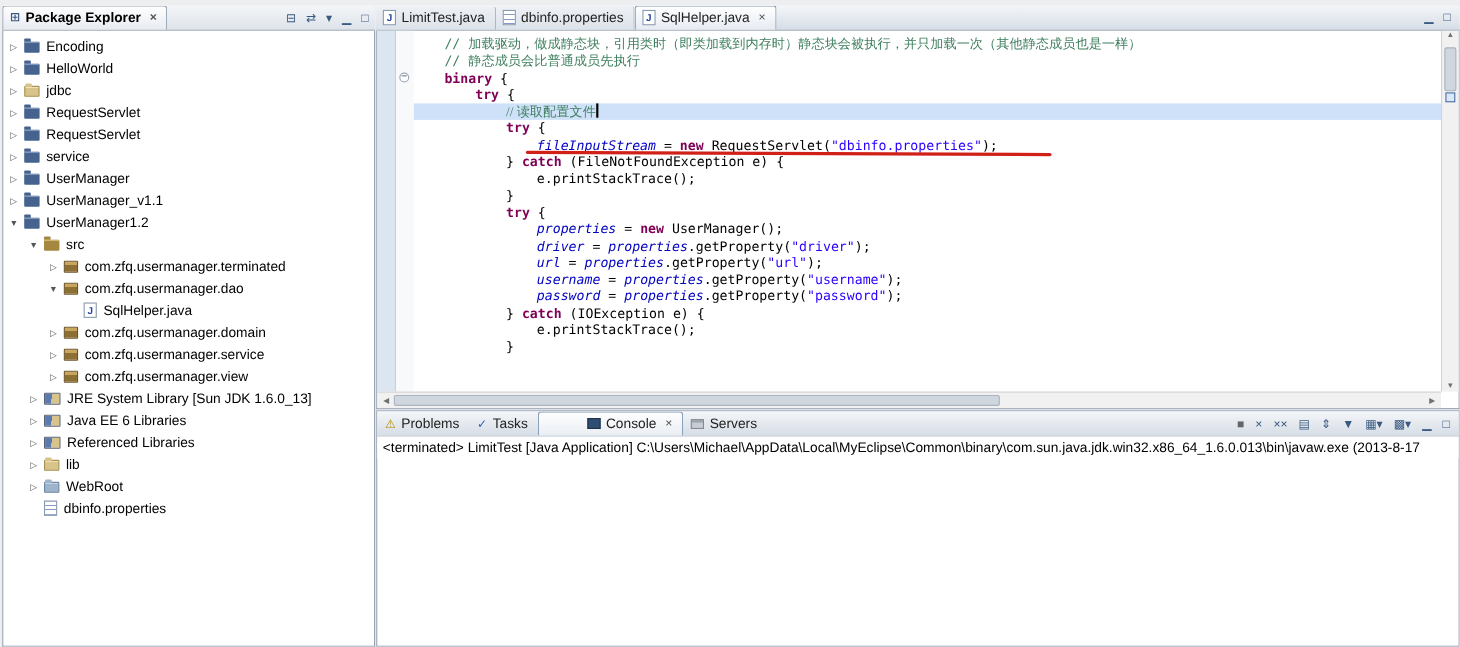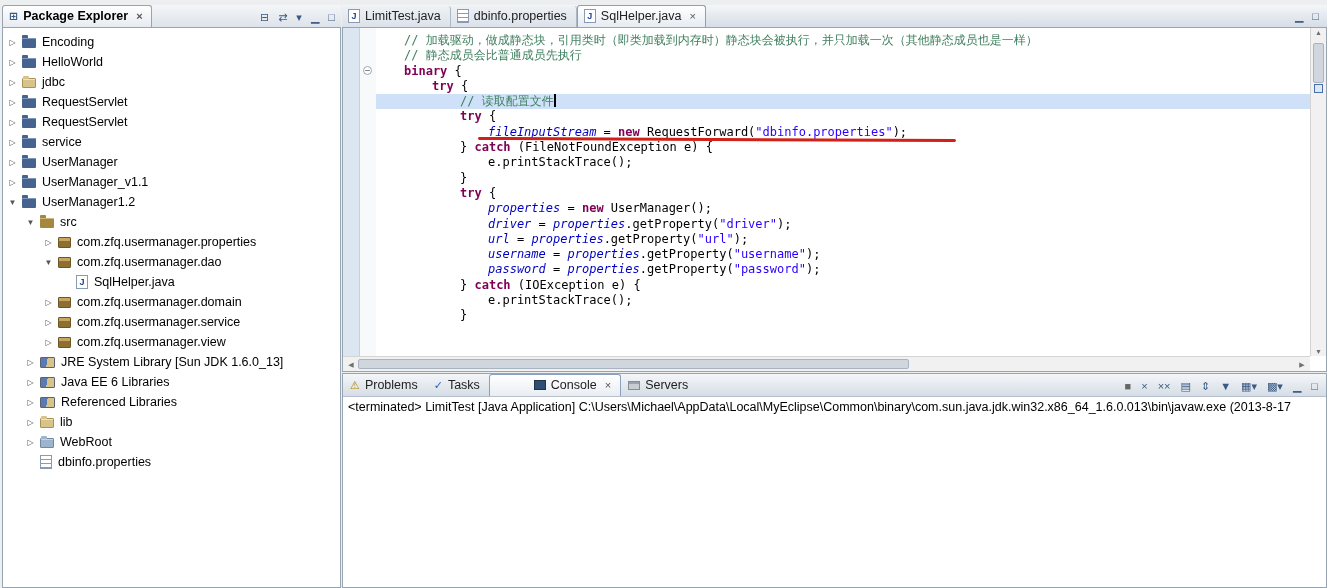--- a/index.html
+++ b/index.html
@@ -140,21 +140,21 @@
         <span class="tlabel">UserManager1.2</span>
       </div>
       <div class="tree-row" style="padding-left: 22px;">
         <span class="tree-arrow">▼</span>
         <span class="ticon ic-src"></span>
         <span class="tlabel">src</span>
       </div>
       <div class="tree-row" style="padding-left: 40px;">
         <span class="tree-arrow">▷</span>
         <span class="ticon ic-package"></span>
-        <span class="tlabel">com.zfq.usermanager.properties</span>
+        <span class="tlabel">com.zfq.usermanager.terminated</span>
       </div>
       <div class="tree-row" style="padding-left: 40px;">
         <span class="tree-arrow">▼</span>
         <span class="ticon ic-package"></span>
         <span class="tlabel">com.zfq.usermanager.dao</span>
       </div>
       <div class="tree-row" style="padding-left: 58px;">
         <span class="tree-arrow"></span>
         <span class="ticon ic-java-file">J</span>
         <span class="tlabel">SqlHelper.java</span>
@@ -232,23 +232,23 @@
   <div class="editor-body">
     <div class="annot-ruler"></div>
     <div class="fold-ruler">
       <span class="fold-marker" style="top:38px">−</span>
     </div>
     <div class="code-area">
         <div class="code-line" style="padding-left: 28px;"><span class="seg-comment">// 加载驱动，做成静态块，引用类时（即类加载到内存时）静态块会被执行，并只加载一次（其他静态成员也是一样）</span></div>
         <div class="code-line" style="padding-left: 28px;"><span class="seg-comment">// 静态成员会比普通成员先执行</span></div>
         <div class="code-line" style="padding-left: 28px;"><span class="seg-keyword">binary</span><span class="seg-plain"> {</span></div>
         <div class="code-line" style="padding-left: 56px;"><span class="seg-keyword">try</span><span class="seg-plain"> {</span></div>
-        <div class="code-line current-line" style="padding-left: 84px;"><span class="seg-comment">// 读取配置文件</span><span class="caret"></span></div>
+        <div class="code-line current-line" style="padding-left: 84px; font-family: Liberation Serif, serif;"><span class="seg-comment">// 读取配置文件</span><span class="caret"></span></div>
         <div class="code-line" style="padding-left: 84px;"><span class="seg-keyword">try</span><span class="seg-plain"> {</span></div>
-        <div class="code-line" style="padding-left: 112px;"><span class="seg-field">fileInputStream</span><span class="seg-plain"> = </span><span class="seg-keyword">new</span><span class="seg-plain"> RequestForward(</span><span class="seg-string">"dbinfo.properties"</span><span class="seg-plain">);</span><div class="red-underline" style="left: 102px; width: 478px;"></div></div>
+        <div class="code-line" style="padding-left: 112px;"><span class="seg-field">fileInputStream</span><span class="seg-plain"> = </span><span class="seg-keyword">new</span><span class="seg-plain"> RequestServlet(</span><span class="seg-string">"dbinfo.properties"</span><span class="seg-plain">);</span><div class="red-underline" style="left: 102px; width: 478px;"></div></div>
         <div class="code-line" style="padding-left: 84px;"><span class="seg-plain">} </span><span class="seg-keyword">catch</span><span class="seg-plain"> (FileNotFoundException e) {</span></div>
         <div class="code-line" style="padding-left: 112px;"><span class="seg-plain">e.printStackTrace();</span></div>
         <div class="code-line" style="padding-left: 84px;"><span class="seg-plain">}</span></div>
         <div class="code-line" style="padding-left: 84px;"><span class="seg-keyword">try</span><span class="seg-plain"> {</span></div>
         <div class="code-line" style="padding-left: 112px;"><span class="seg-field">properties</span><span class="seg-plain"> = </span><span class="seg-keyword">new</span><span class="seg-plain"> UserManager();</span></div>
         <div class="code-line" style="padding-left: 112px;"><span class="seg-field">driver</span><span class="seg-plain"> = </span><span class="seg-field">properties</span><span class="seg-plain">.getProperty(</span><span class="seg-string">"driver"</span><span class="seg-plain">);</span></div>
         <div class="code-line" style="padding-left: 112px;"><span class="seg-field">url</span><span class="seg-plain"> = </span><span class="seg-field">properties</span><span class="seg-plain">.getProperty(</span><span class="seg-string">"url"</span><span class="seg-plain">);</span></div>
         <div class="code-line" style="padding-left: 112px;"><span class="seg-field">username</span><span class="seg-plain"> = </span><span class="seg-field">properties</span><span class="seg-plain">.getProperty(</span><span class="seg-string">"username"</span><span class="seg-plain">);</span></div>
         <div class="code-line" style="padding-left: 112px;"><span class="seg-field">password</span><span class="seg-plain"> = </span><span class="seg-field">properties</span><span class="seg-plain">.getProperty(</span><span class="seg-string">"password"</span><span class="seg-plain">);</span></div>
         <div class="code-line" style="padding-left: 84px;"><span class="seg-plain">} </span><span class="seg-keyword">catch</span><span class="seg-plain"> (IOException e) {</span></div>

